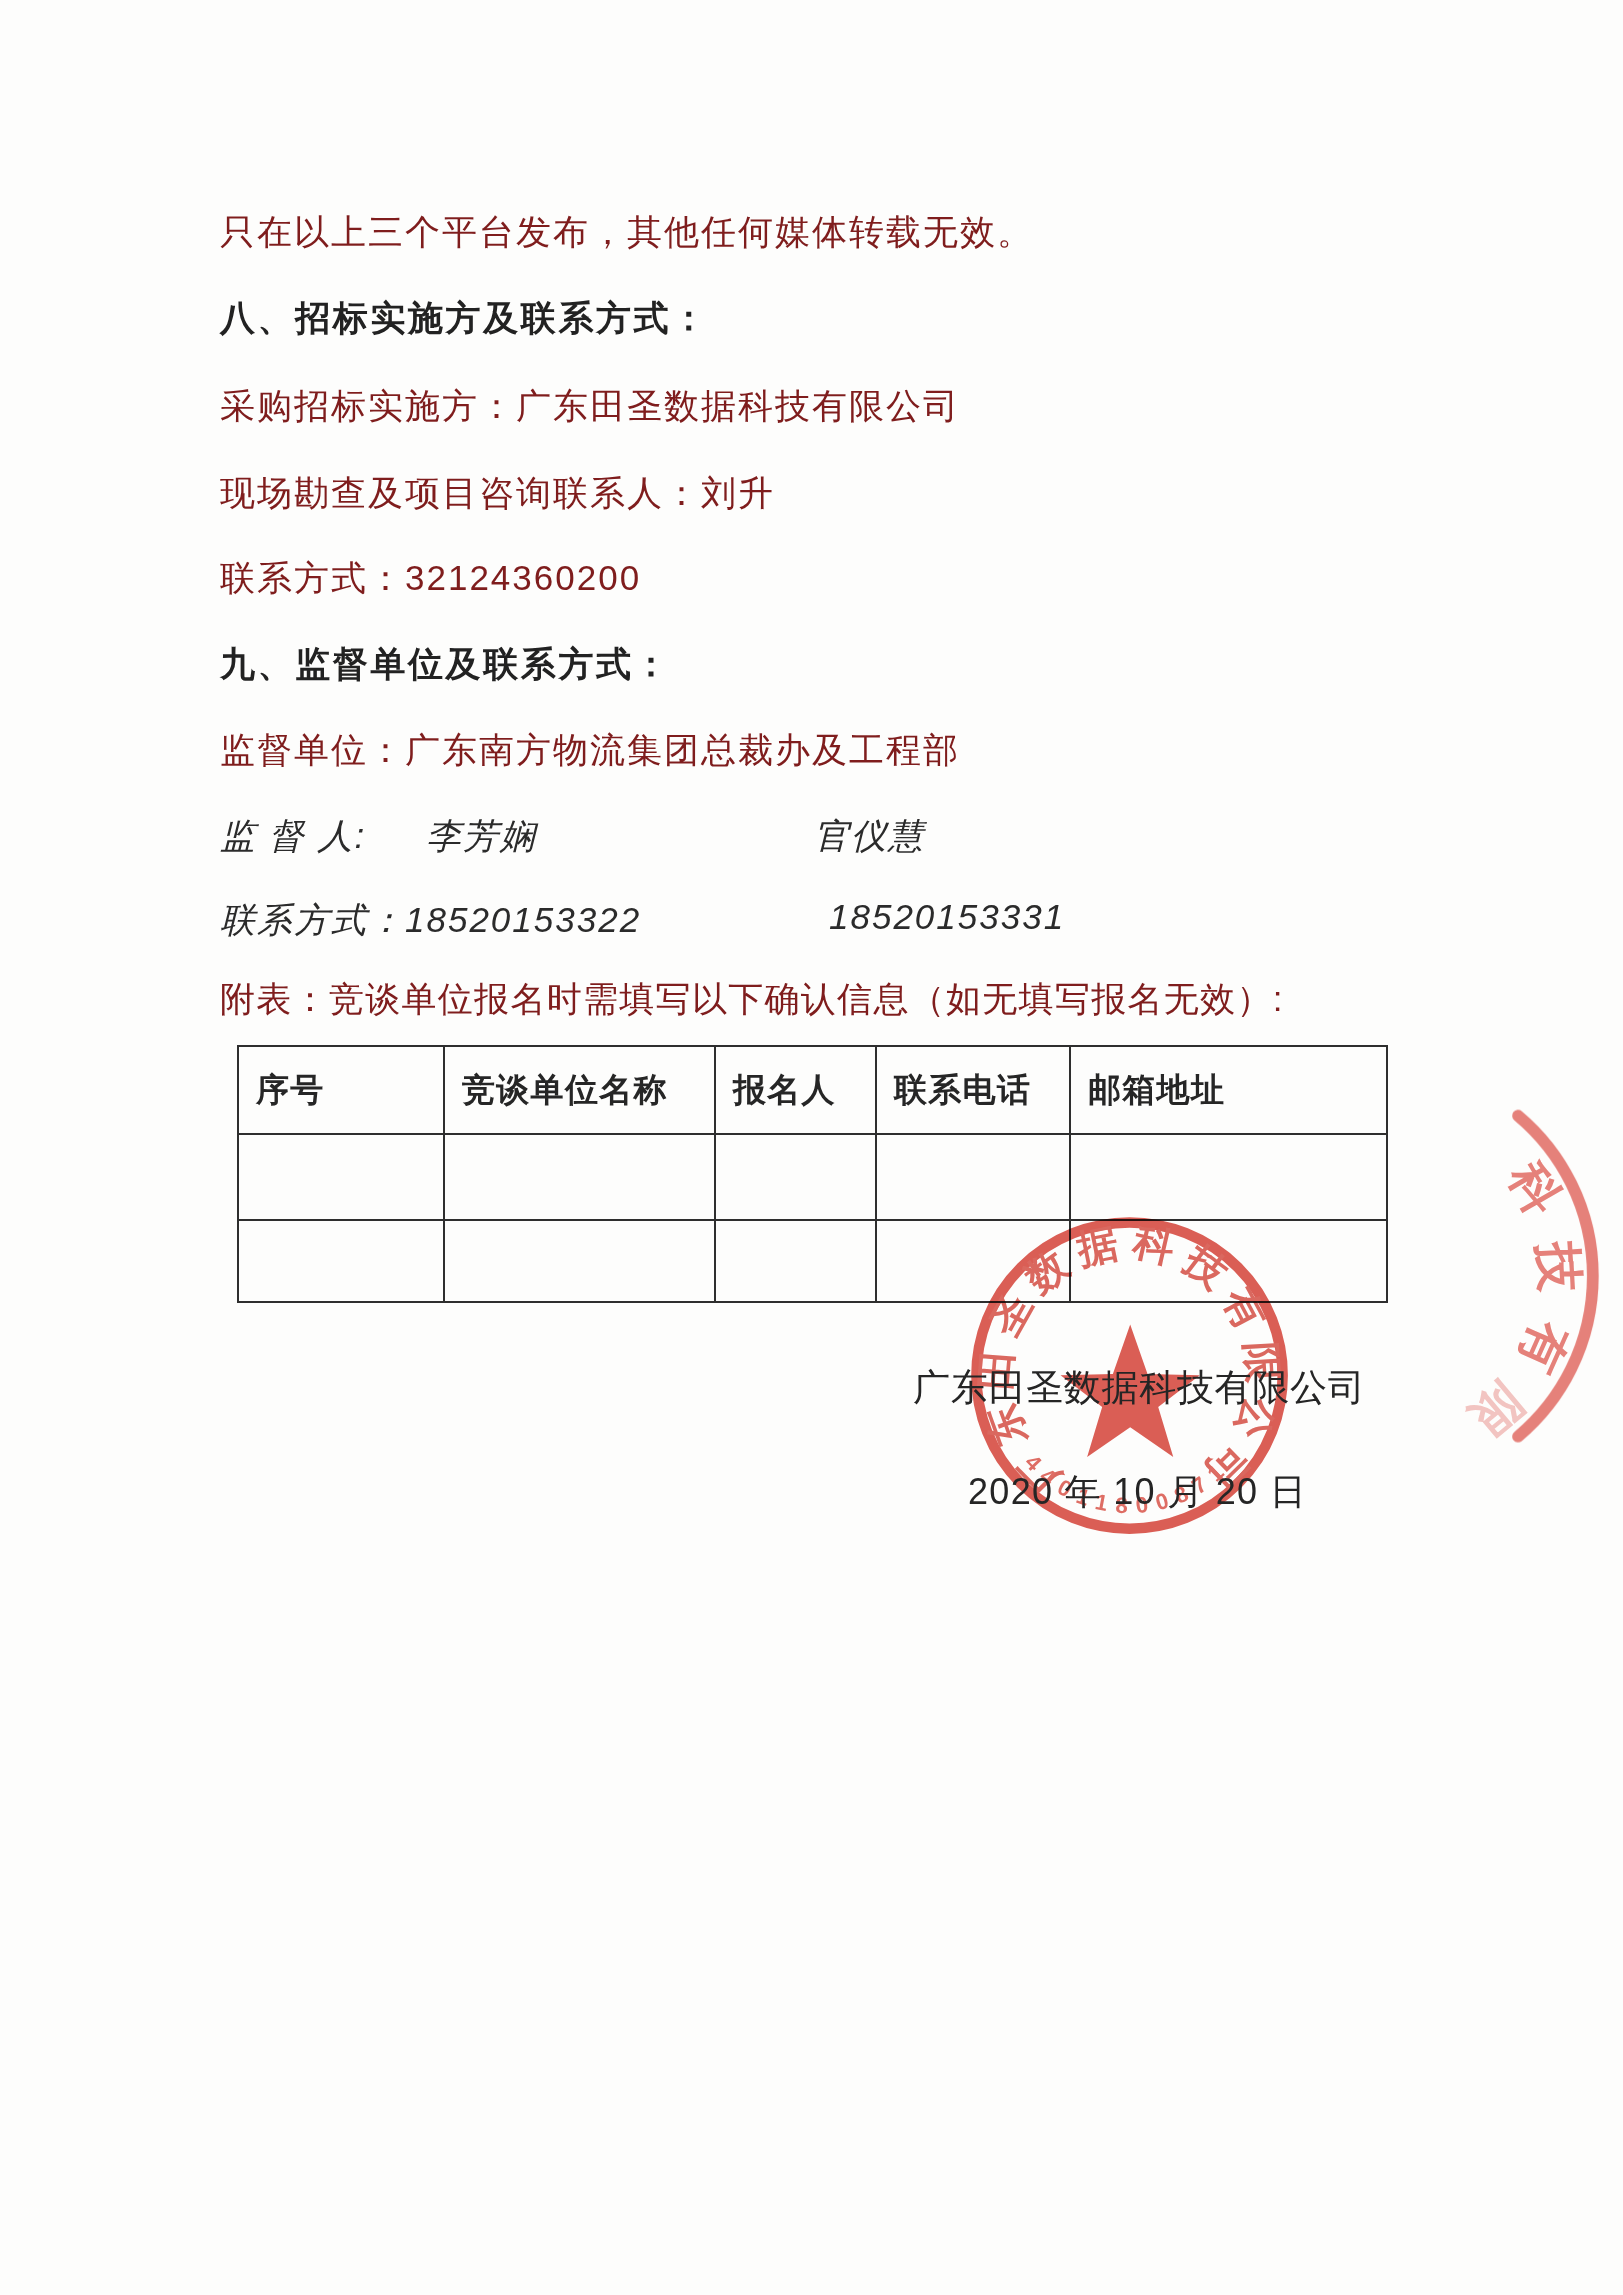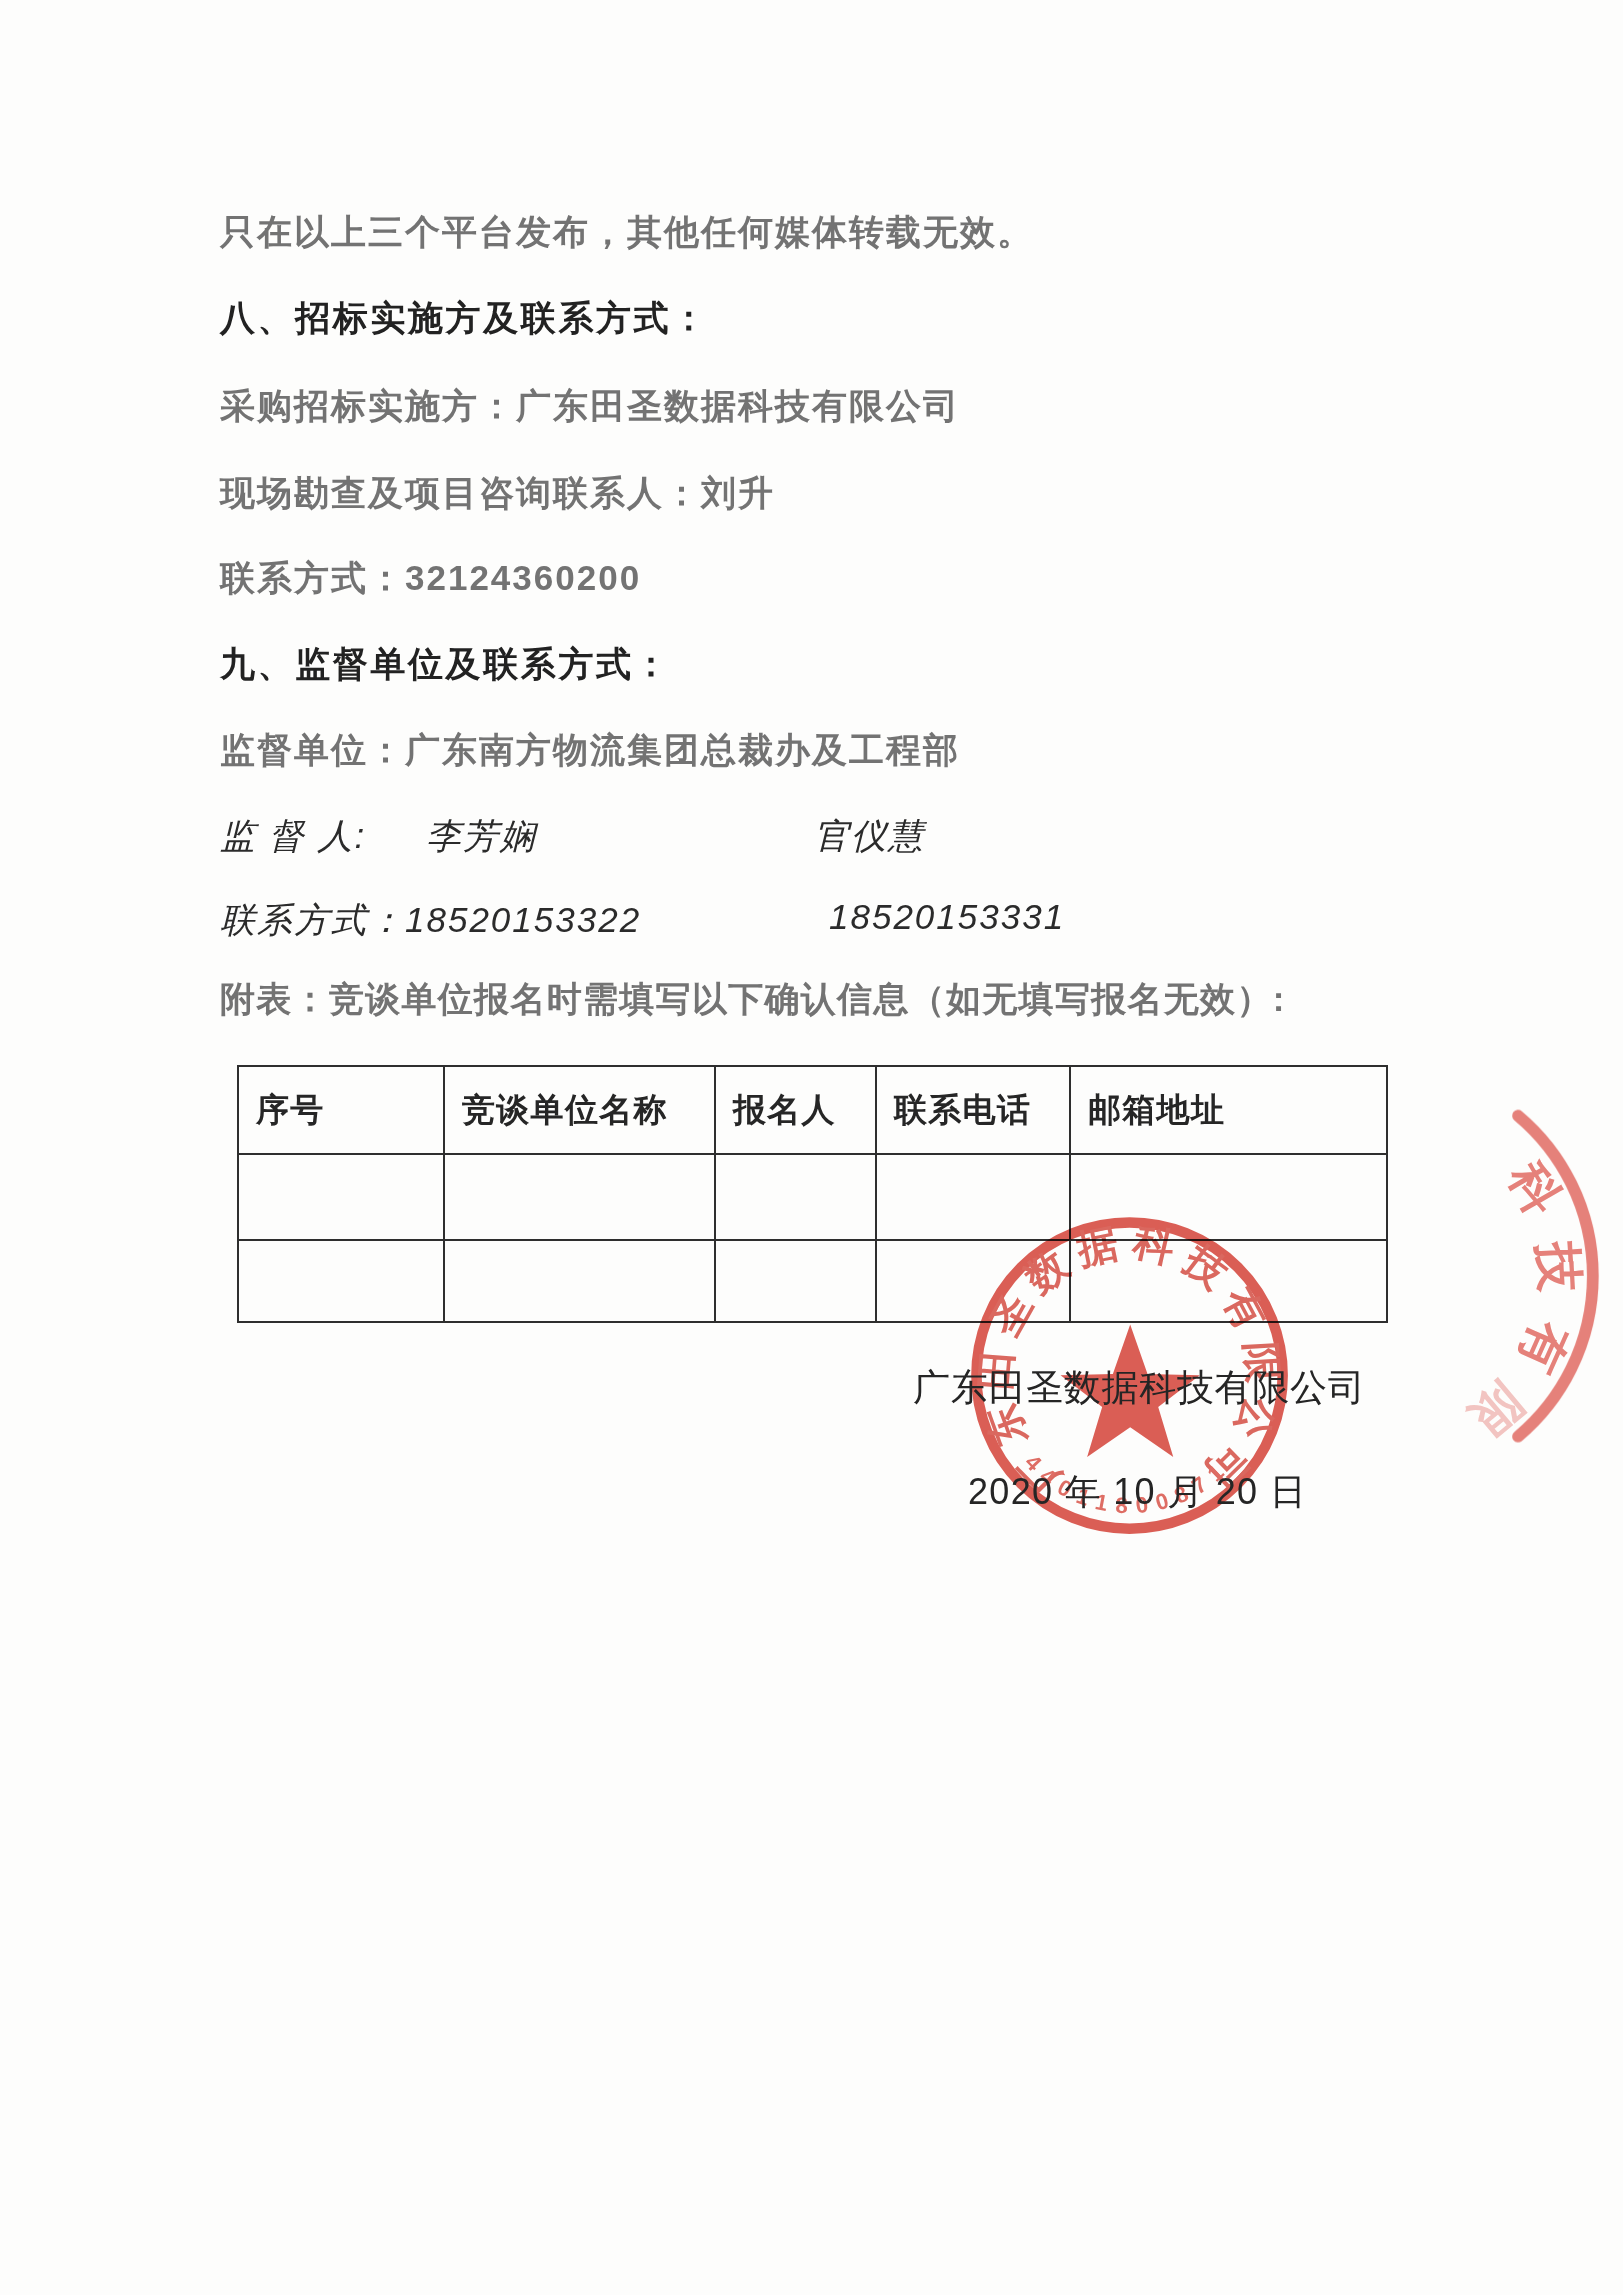--- a/index.html
+++ b/index.html
@@ -9,34 +9,33 @@
     background:#fdfdfc;
     overflow:hidden;
     font-family:"Liberation Sans","DejaVu Sans",sans-serif;
     color:#262626;
   }
   
   .line{
     position:absolute;
     left:220px;
     font-size:35px;
-    font-weight:700;
+    font-weight:400;
     letter-spacing:2px;
     white-space:nowrap;
     line-height:39px;
-    color:#737373;
+    color:#7f1d1d;
   }
   .line.bold{font-weight:700;letter-spacing:2.6px;color:#222;}
   .frag{position:absolute;font-size:35px;font-weight:500;letter-spacing:2px;white-space:nowrap;color:#2b2b2b;font-style:italic;}
   
   .reg-table{
     position:absolute;left:237px;top:1045px;
     border-collapse:collapse;
     table-layout:fixed;
-    margin-top:20px;
   }
   .reg-table td{
     border:2px solid #2e2e2e;
     padding:0 0 0 17px;
     vertical-align:middle;
     font-size:33px;
     color:#262626;
   }
   .reg-table tr.hdr td{font-weight:700;letter-spacing:1.3px;}
   

